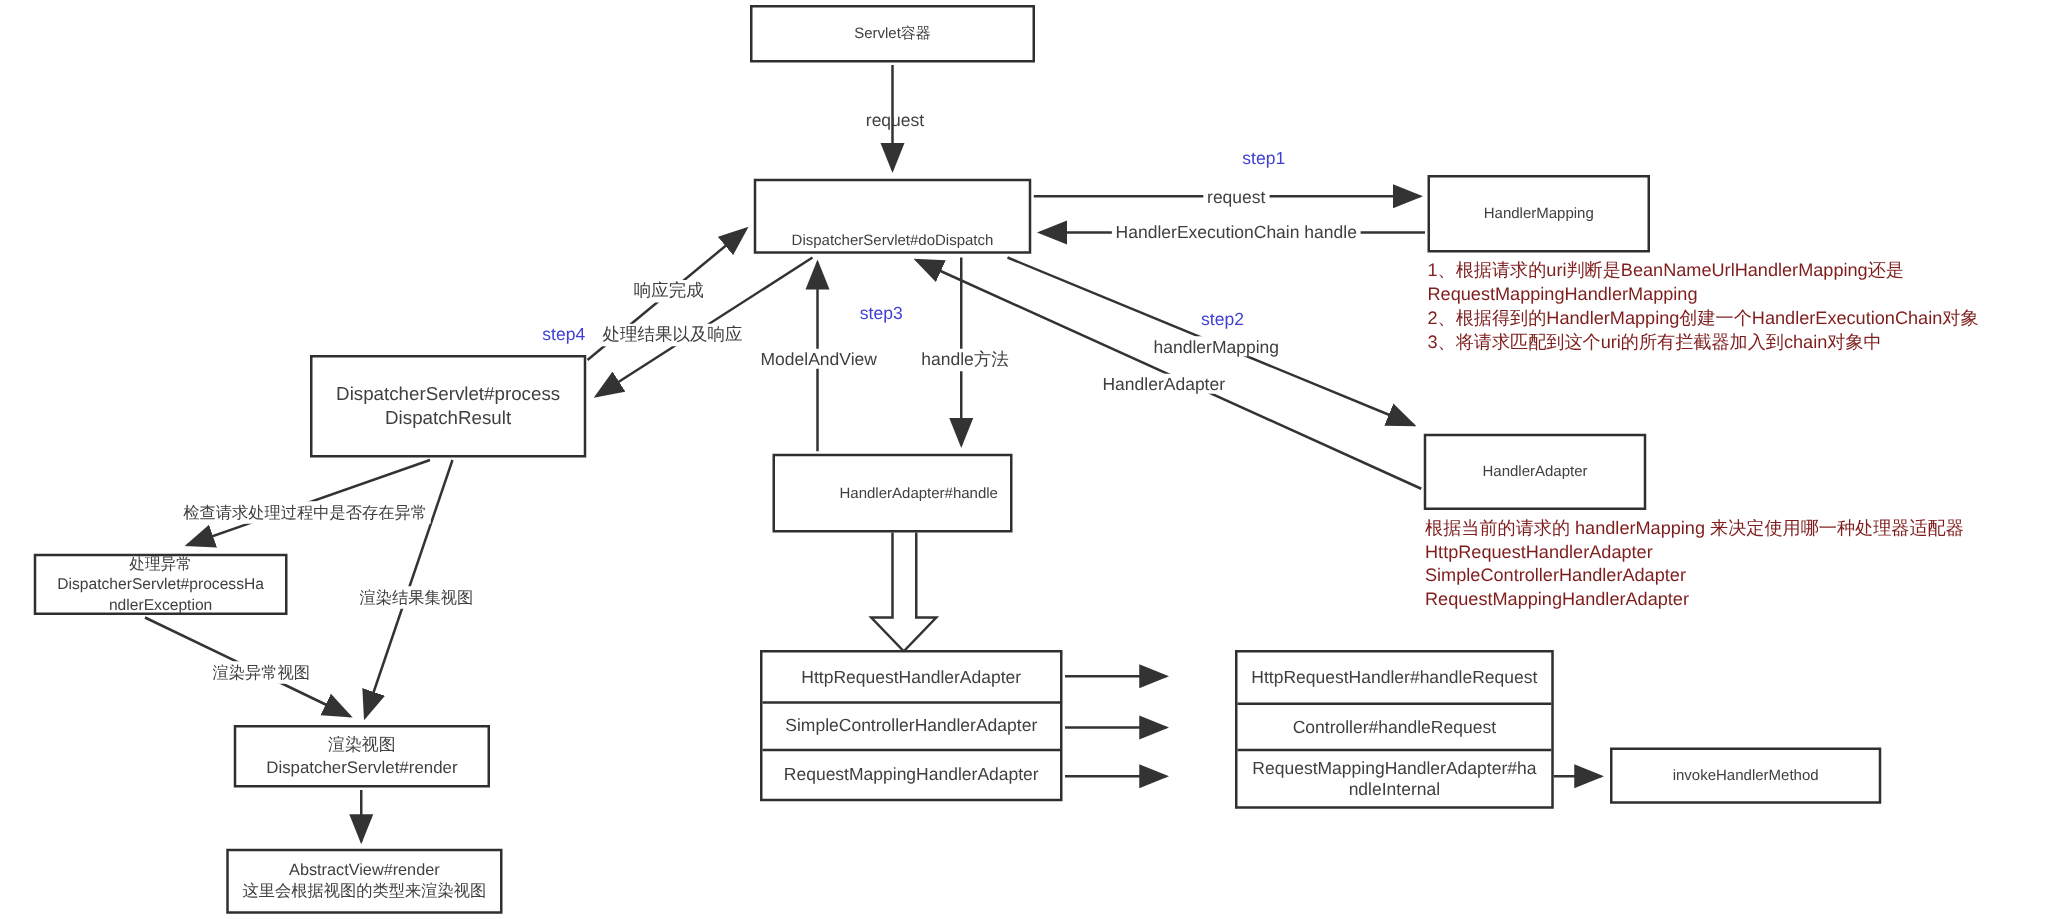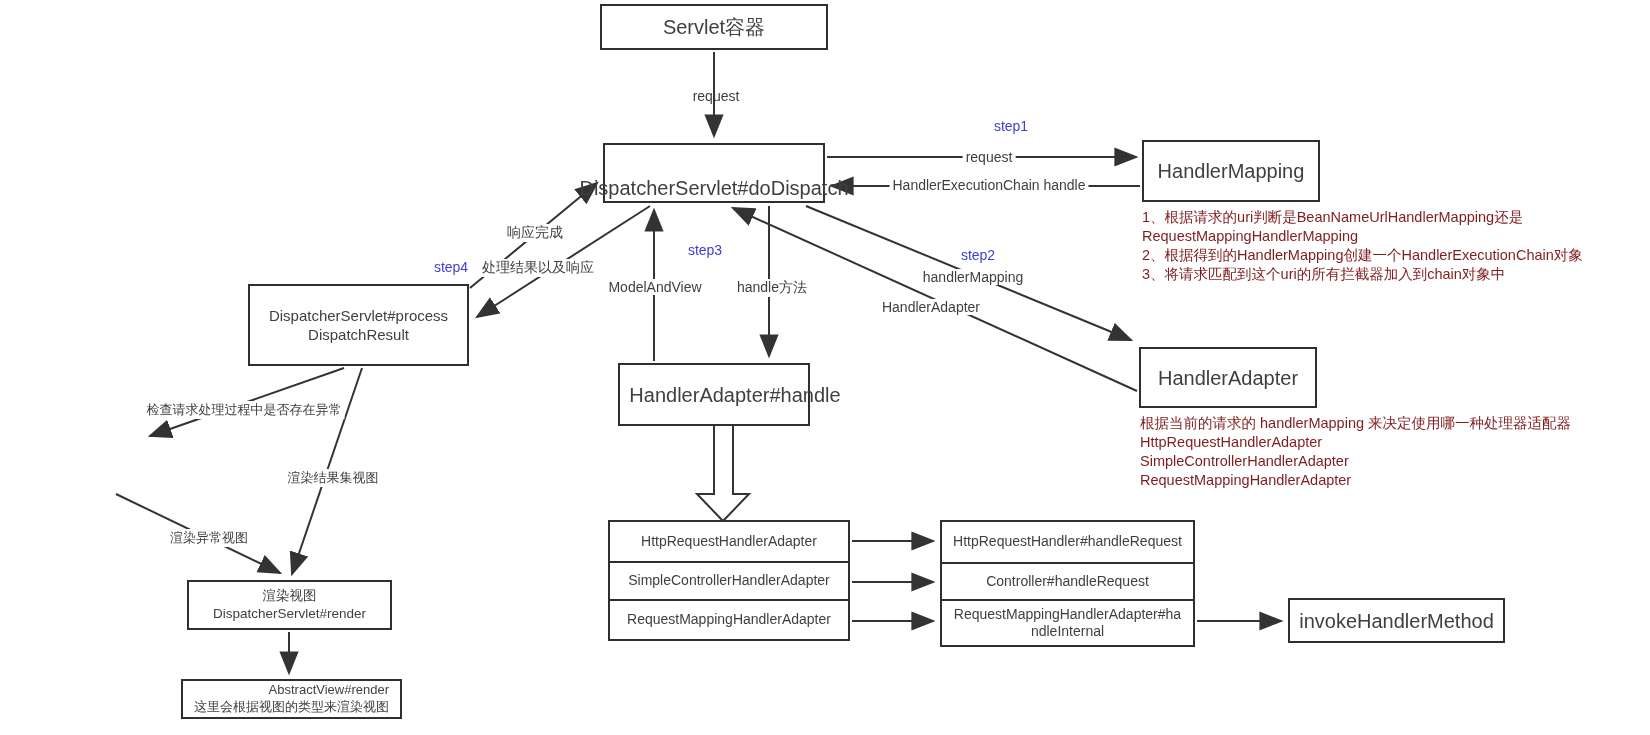--- a/index.html
+++ b/index.html
@@ -16,21 +16,21 @@
   #wires { position: absolute; left: 0; top: 0; width: 1650px; height: 735px; }
   .box {
     position: absolute;
     background: #ffffff;
     border: 2px solid #2f2f2f;
     display: flex;
     align-items: center;
     justify-content: center;
     text-align: center;
     color: #3f3f3f;
-    font-size: 20px;
+    font-size: 12px;
     white-space: pre-line;
     line-height: 1.3;
     z-index: 2;
   }
   .dtable {
     position: absolute;
     border: 2px solid #2f2f2f;
     background: #ffffff;
     z-index: 2;
   }
@@ -99,33 +99,36 @@
     <polygon points="714,424 733,424 733,494 749,494 723,521 697,494 714,494" fill="#ffffff" stroke="#333333" stroke-width="2"></polygon>
   </svg>
 
   <div class="box" style="left:600px; top:4px;   width:228px; height:46px;"><span>Servlet容器</span></div>
   <div class="box" style="left:603px; top:143px; width:222px; height:60px;align-items:flex-end;"><span>DispatcherServlet#doDispatch</span></div>
   <div class="box" style="left:1142px; top:140px; width:178px; height:62px;"><span>HandlerMapping</span></div>
   <div class="box" style="left:1139px; top:347px; width:178px; height:61px;"><span>HandlerAdapter</span></div>
   <div class="box" style="left:248px; top:284px; width:221px; height:82px; font-size:15px;"><span>DispatcherServlet#process
 DispatchResult</span></div>
   <div class="box" style="left:618px; top:363px; width:192px; height:63px;padding-left:42px;"><span>HandlerAdapter#handle</span></div>
+  <div class="box" style="left:27px; top:443px; width:203px; height:49px; font-size:12.5px;"><span>处理异常
+DispatcherServlet#processHa
+ndlerException</span></div>
   <div class="box" style="left:187px; top:580px; width:205px; height:50px; font-size:13.5px;"><span>渲染视图
 DispatcherServlet#render</span></div>
-  <div class="box" style="left:181px; top:679px; width:221px; height:40px; font-size:13px;text-align:right;"><span>AbstractView#render
+  <div class="box" style="left:181px; top:679px; width:221px; height:52px; font-size:13px;"><span>AbstractView#render
 这里会根据视图的类型来渲染视图</span></div>
   <div class="box" style="left:1288px; top:598px; width:217px; height:45px;"><span>invokeHandlerMethod</span></div>
 
   <div class="dtable" style="left:608px; top:520px; width:242px;">
     <div class="trow" style="height:41px;">HttpRequestHandlerAdapter</div>
     <div class="trow" style="height:38px;">SimpleControllerHandlerAdapter</div>
     <div class="trow" style="height:38px;">RequestMappingHandlerAdapter</div>
   </div>
 
-  <div class="dtable" style="left:940px; top:520px; width:255px;">
+  <div class="dtable" style="left:988px; top:520px; width:255px;">
     <div class="trow" style="height:42px;">HttpRequestHandler#handleRequest</div>
     <div class="trow" style="height:37px;">Controller#handleRequest</div>
     <div class="trow" style="height:44px;">RequestMappingHandlerAdapter#ha
 ndleInternal</div>
   </div>
 
   <div class="elabel" style="left:716px; top:88px;">request</div>
   <div class="elabel step" style="left:991px; top:118px;margin-left:20px;">step1</div>
   <div class="elabel bg" style="left:989px; top:149px;">request</div>
   <div class="elabel bg" style="left:989px; top:177px;">HandlerExecutionChain handle</div>

